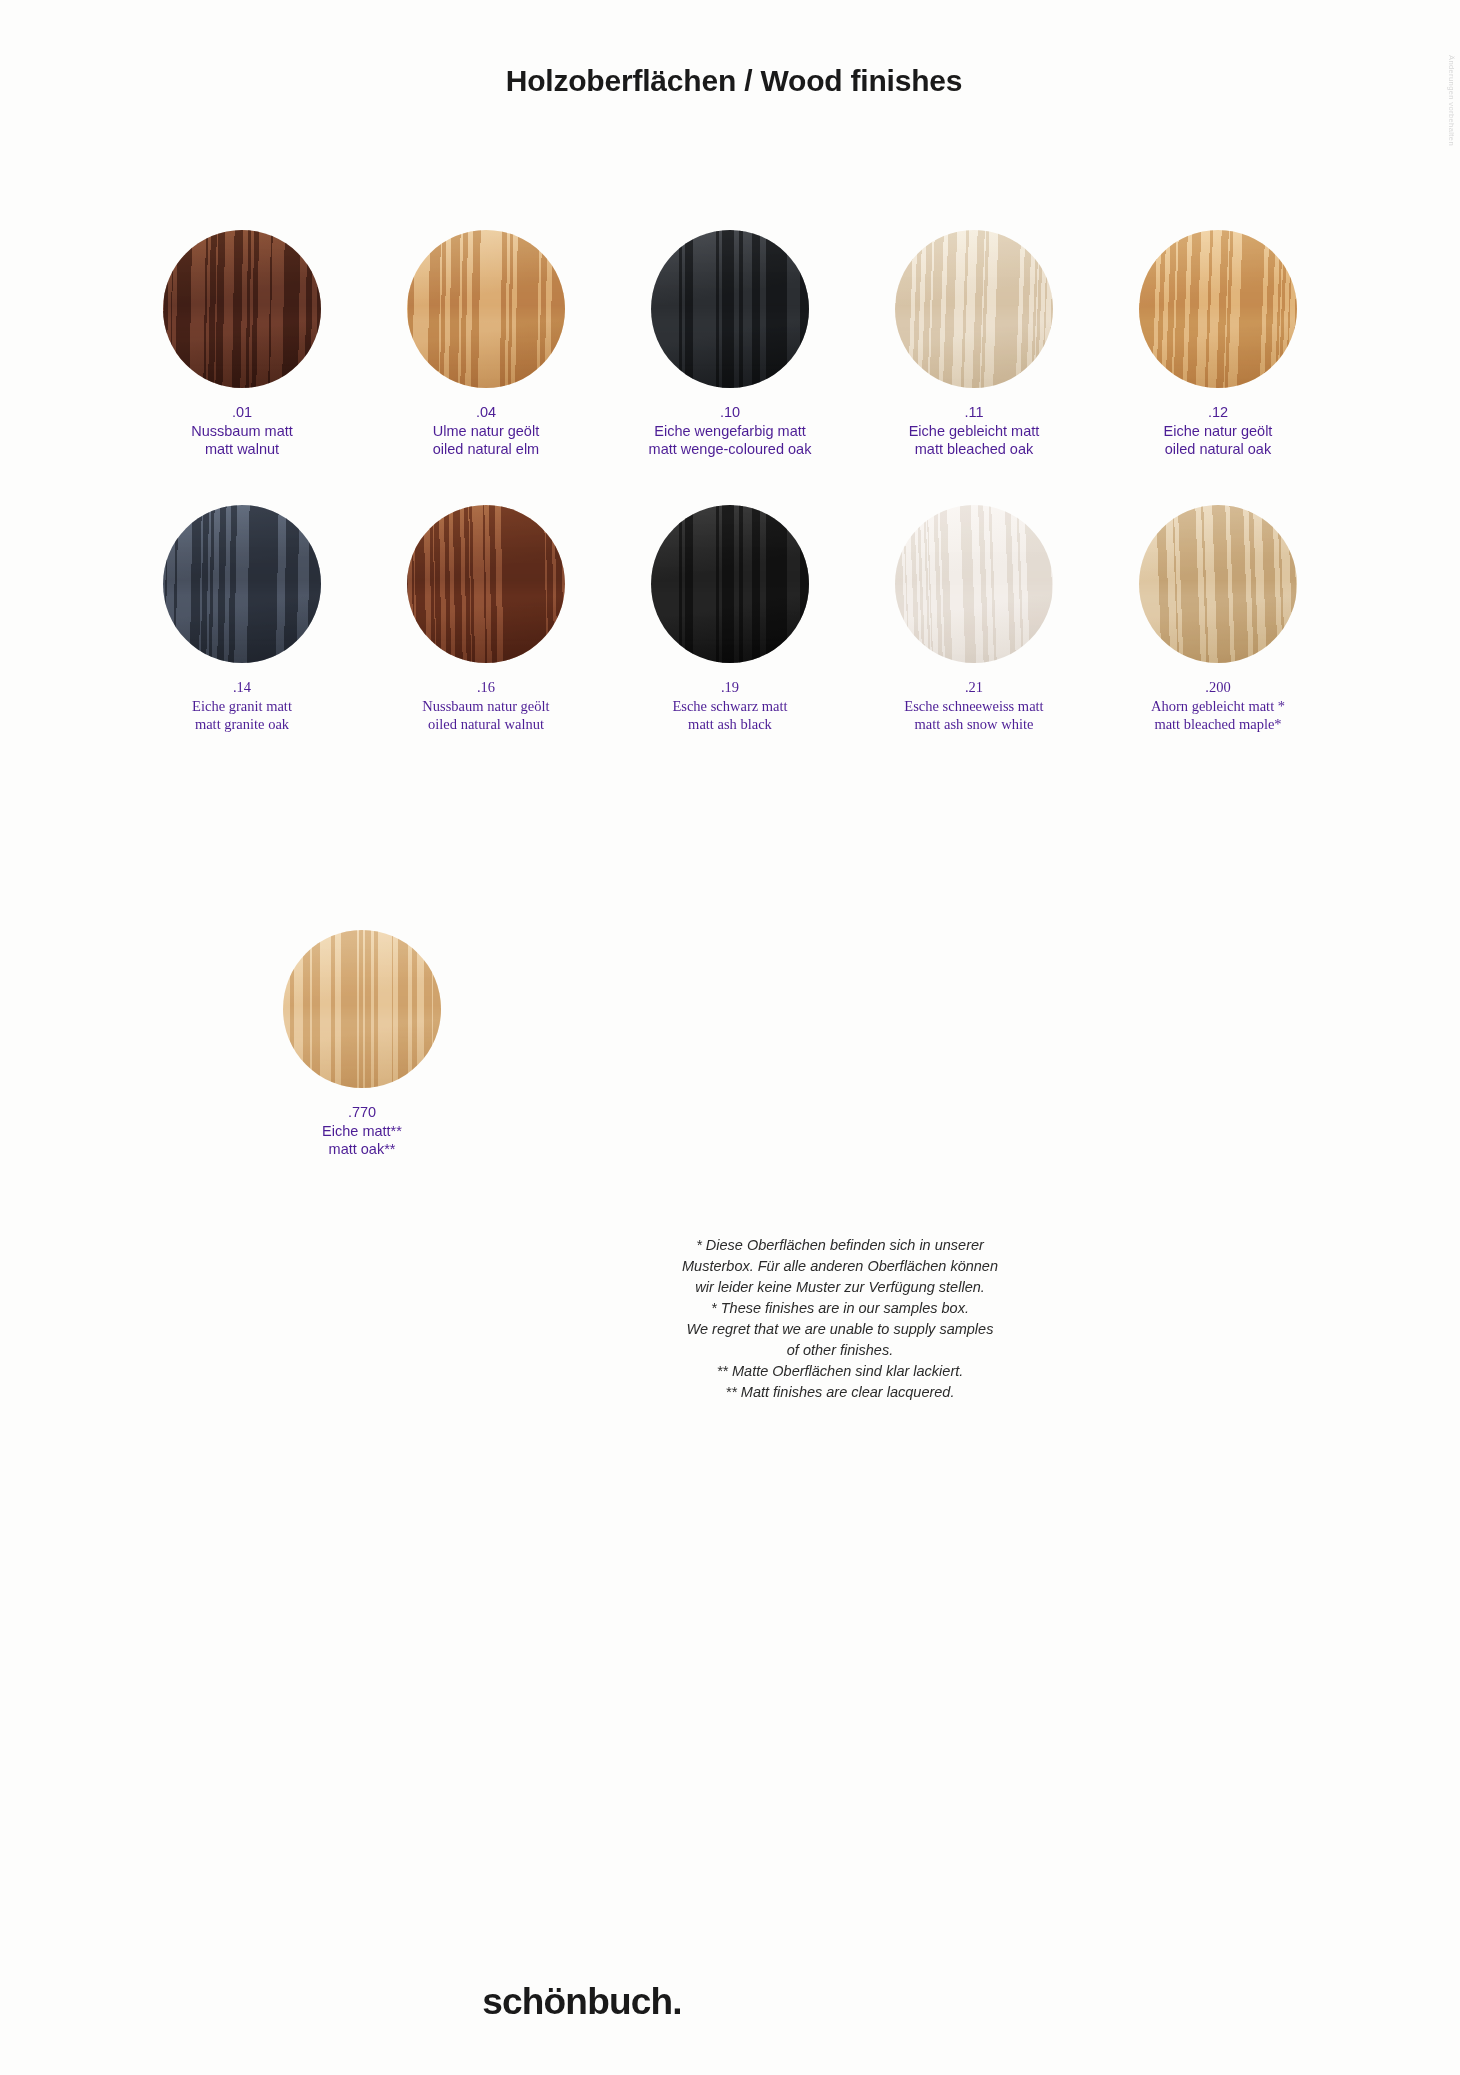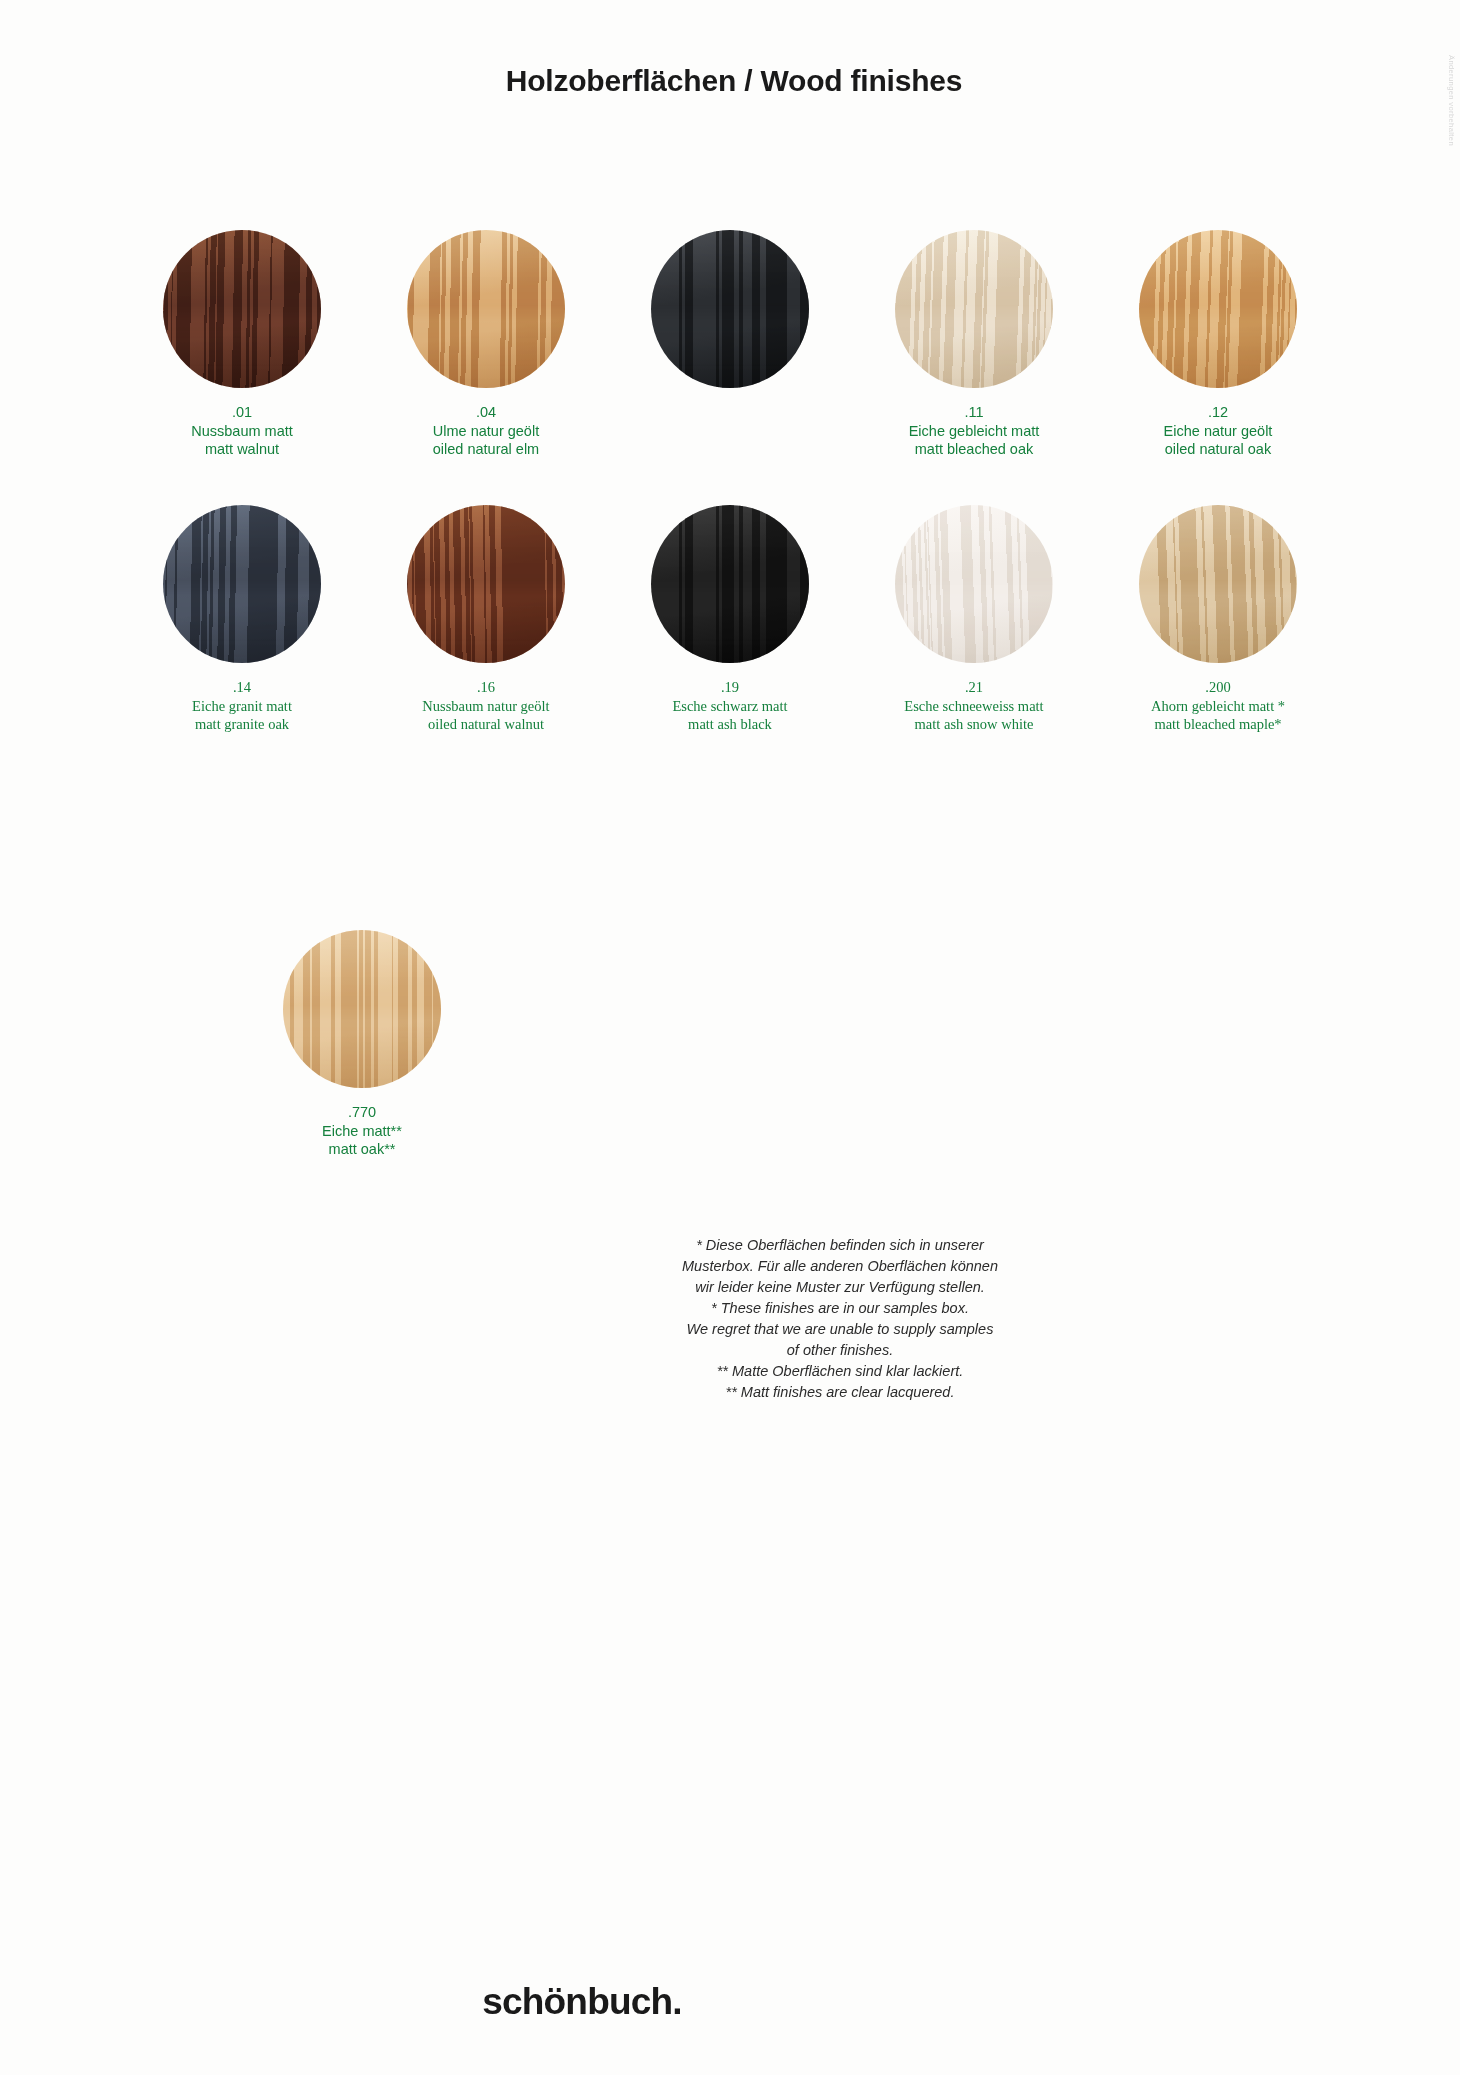--- a/index.html
+++ b/index.html
@@ -78,21 +78,21 @@
     inset: 0;
     mix-blend-mode: overlay;
     opacity: .35;
   }
 
   .caption {
     margin-top: 15px;
     text-align: center;
     font-size: 14.5px;
     line-height: 18.5px;
-    color: #15803d;
+    color: #4c1d95;
     width: 232px;
   }
   .caption .code { display: block; }
   .caption .de   { display: block; }
   .caption .en   { display: block; }
 
   
   .row-3 {
     position: absolute;
     top: 700px;
@@ -172,20 +172,25 @@
           <span class="code">.04</span>
           <span class="de">Ulme natur geölt</span>
           <span class="en">oiled natural elm</span>
         </div>
       </div>
 
       <div class="cell">
         <div class="swatch" style="background: linear-gradient(170deg, rgb(70, 73, 78) 0%, rgb(44, 47, 51) 42%, rgb(44, 47, 51) 62%, rgb(23, 25, 28) 100%);">
           <div class="grain" style="background: linear-gradient(90deg, transparent 0%, transparent 2.48%, rgb(23, 25, 28) 2.48%, rgb(23, 25, 28) 3.88%, rgb(23, 25, 28) 3.88%, rgb(23, 25, 28) 4.48%, rgb(23, 25, 28) 4.48%, rgb(23, 25, 28) 6.18%, rgb(23, 25, 28) 6.18%, rgb(23, 25, 28) 7.86%, transparent 7.86%, transparent 8.72%, transparent 8.72%, transparent 11.07%, transparent 11.07%, transparent 13.88%, transparent 13.88%, transparent 14.4%, transparent 14.4%, transparent 17.09%, transparent 17.09%, transparent 20.12%, transparent 20.12%, transparent 23.18%, rgb(23, 25, 28) 23.18%, rgb(23, 25, 28) 24.15%, rgb(23, 25, 28) 24.15%, rgb(23, 25, 28) 24.79%, transparent 24.79%, transparent 26.31%, rgb(23, 25, 28) 26.31%, rgb(23, 25, 28) 26.99%, rgb(23, 25, 28) 26.99%, rgb(23, 25, 28) 28.68%, rgb(23, 25, 28) 28.68%, rgb(23, 25, 28) 30.66%, transparent 30.66%, transparent 33.33%, transparent 33.33%, transparent 35.18%, transparent 35.18%, transparent 37.89%, transparent 37.89%, transparent 40.51%, transparent 40.51%, transparent 42.49%, rgb(23, 25, 28) 42.49%, rgb(23, 25, 28) 44.46%, transparent 44.46%, transparent 45.85%, rgb(23, 25, 28) 45.85%, rgb(23, 25, 28) 48.8%, rgb(23, 25, 28) 48.8%, rgb(23, 25, 28) 49.43%, rgb(23, 25, 28) 49.43%, rgb(23, 25, 28) 51.87%, transparent 51.87%, transparent 54.91%, rgb(23, 25, 28) 54.91%, rgb(23, 25, 28) 57.06%, transparent 57.06%, transparent 58.51%, transparent 58.51%, transparent 61.61%, rgb(23, 25, 28) 61.61%, rgb(23, 25, 28) 63.81%, rgb(23, 25, 28) 63.81%, rgb(23, 25, 28) 65.69%, transparent 65.69%, transparent 67.09%, transparent 67.09%, transparent 68.74%, rgb(23, 25, 28) 68.74%, rgb(23, 25, 28) 70.74%, rgb(23, 25, 28) 70.74%, rgb(23, 25, 28) 72.16%, rgb(23, 25, 28) 72.16%, rgb(23, 25, 28) 73.53%, rgb(23, 25, 28) 73.53%, rgb(23, 25, 28) 76.2%, rgb(23, 25, 28) 76.2%, rgb(23, 25, 28) 77.6%, rgb(23, 25, 28) 77.6%, rgb(23, 25, 28) 79.81%, transparent 79.81%, transparent 81.97%, transparent 81.97%, transparent 84.21%, transparent 84.21%, transparent 86.67%, rgb(23, 25, 28) 86.67%, rgb(23, 25, 28) 88.01%, rgb(23, 25, 28) 88.01%, rgb(23, 25, 28) 90.18%, rgb(23, 25, 28) 90.18%, rgb(23, 25, 28) 93.15%, rgb(23, 25, 28) 93.15%, rgb(23, 25, 28) 94.22%, transparent 94.22%, transparent 96.31%, rgb(23, 25, 28) 96.31%, rgb(23, 25, 28) 98.32%, rgb(23, 25, 28) 98.32%, rgb(23, 25, 28) 100%);"></div>
           <div class="grain2" style="background: linear-gradient(rgba(255, 255, 255, 0.22) 0%, rgba(255, 255, 255, 0) 28%, rgba(0, 0, 0, 0.1) 48%, rgba(255, 255, 255, 0.16) 58%, rgba(0, 0, 0, 0.06) 100%);"></div>
+        </div>
+        <div class="caption">
+          <span class="code">.10</span>
+          <span class="de">Eiche wengefarbig matt</span>
+          <span class="en">matt wenge-coloured oak</span>
         </div>
       </div>
 
       <div class="cell">
         <div class="swatch" style="background: linear-gradient(170deg, rgb(248, 241, 227) 0%, rgb(236, 224, 205) 42%, rgb(236, 224, 205) 62%, rgb(216, 200, 174) 100%);">
           <div class="grain" style="background: linear-gradient(92deg, rgb(216, 200, 174) 0%, rgb(216, 200, 174) 2.56%, rgb(216, 200, 174) 2.56%, rgb(216, 200, 174) 5.46%, rgb(216, 200, 174) 5.46%, rgb(216, 200, 174) 6.72%, rgb(216, 200, 174) 6.72%, rgb(216, 200, 174) 8.38%, transparent 8.38%, transparent 9.97%, rgb(216, 200, 174) 9.97%, rgb(216, 200, 174) 12.82%, rgb(216, 200, 174) 12.82%, rgb(216, 200, 174) 15.86%, rgb(216, 200, 174) 15.86%, rgb(216, 200, 174) 17.86%, transparent 17.86%, transparent 19.95%, rgb(216, 200, 174) 19.95%, rgb(216, 200, 174) 22.32%, transparent 22.32%, transparent 24.71%, rgb(216, 200, 174) 24.71%, rgb(216, 200, 174) 27.18%, rgb(216, 200, 174) 27.18%, rgb(216, 200, 174) 27.71%, transparent 27.71%, transparent 28.73%, rgb(216, 200, 174) 28.73%, rgb(216, 200, 174) 30.97%, rgb(216, 200, 174) 30.97%, rgb(216, 200, 174) 31.94%, rgb(216, 200, 174) 31.94%, rgb(216, 200, 174) 33.3%, transparent 33.3%, transparent 35.59%, rgb(216, 200, 174) 35.59%, rgb(216, 200, 174) 37.55%, rgb(216, 200, 174) 37.55%, rgb(216, 200, 174) 39.22%, rgb(216, 200, 174) 39.22%, rgb(216, 200, 174) 40.08%, transparent 40.08%, transparent 41.86%, transparent 41.86%, transparent 44.68%, rgb(216, 200, 174) 44.68%, rgb(216, 200, 174) 46.11%, transparent 46.11%, transparent 47.39%, transparent 47.39%, transparent 50.48%, rgb(216, 200, 174) 50.48%, rgb(216, 200, 174) 52.75%, rgb(216, 200, 174) 52.75%, rgb(216, 200, 174) 54.09%, transparent 54.09%, transparent 54.82%, rgb(216, 200, 174) 54.82%, rgb(216, 200, 174) 56.45%, transparent 56.45%, transparent 59.26%, transparent 59.26%, transparent 61.08%, rgb(216, 200, 174) 61.08%, rgb(216, 200, 174) 64.07%, rgb(216, 200, 174) 64.07%, rgb(216, 200, 174) 65.45%, rgb(216, 200, 174) 65.45%, rgb(216, 200, 174) 67.46%, rgb(216, 200, 174) 67.46%, rgb(216, 200, 174) 69.49%, rgb(216, 200, 174) 69.49%, rgb(216, 200, 174) 72.58%, transparent 72.58%, transparent 74.76%, rgb(216, 200, 174) 74.76%, rgb(216, 200, 174) 76.95%, rgb(216, 200, 174) 76.95%, rgb(216, 200, 174) 77.98%, transparent 77.98%, transparent 78.57%, transparent 78.57%, transparent 80.32%, rgb(216, 200, 174) 80.32%, rgb(216, 200, 174) 81.58%, transparent 81.58%, transparent 82.29%, rgb(216, 200, 174) 82.29%, rgb(216, 200, 174) 83.86%, transparent 83.86%, transparent 85.9%, rgb(216, 200, 174) 85.9%, rgb(216, 200, 174) 86.7%, transparent 86.7%, transparent 89.23%, rgb(216, 200, 174) 89.23%, rgb(216, 200, 174) 90.87%, rgb(216, 200, 174) 90.87%, rgb(216, 200, 174) 92.61%, transparent 92.61%, transparent 95.49%, transparent 95.49%, transparent 96.42%, rgb(216, 200, 174) 96.42%, rgb(216, 200, 174) 98.21%, transparent 98.21%, transparent 99.11%, rgb(216, 200, 174) 99.11%, rgb(216, 200, 174) 99.87%, rgb(216, 200, 174) 99.87%, rgb(216, 200, 174) 100%);"></div>
           <div class="grain2" style="background: linear-gradient(rgba(255, 255, 255, 0.22) 0%, rgba(255, 255, 255, 0) 28%, rgba(0, 0, 0, 0.1) 48%, rgba(255, 255, 255, 0.16) 58%, rgba(0, 0, 0, 0.06) 100%);"></div>
         </div>
         <div class="caption">
           <span class="code">.11</span>

